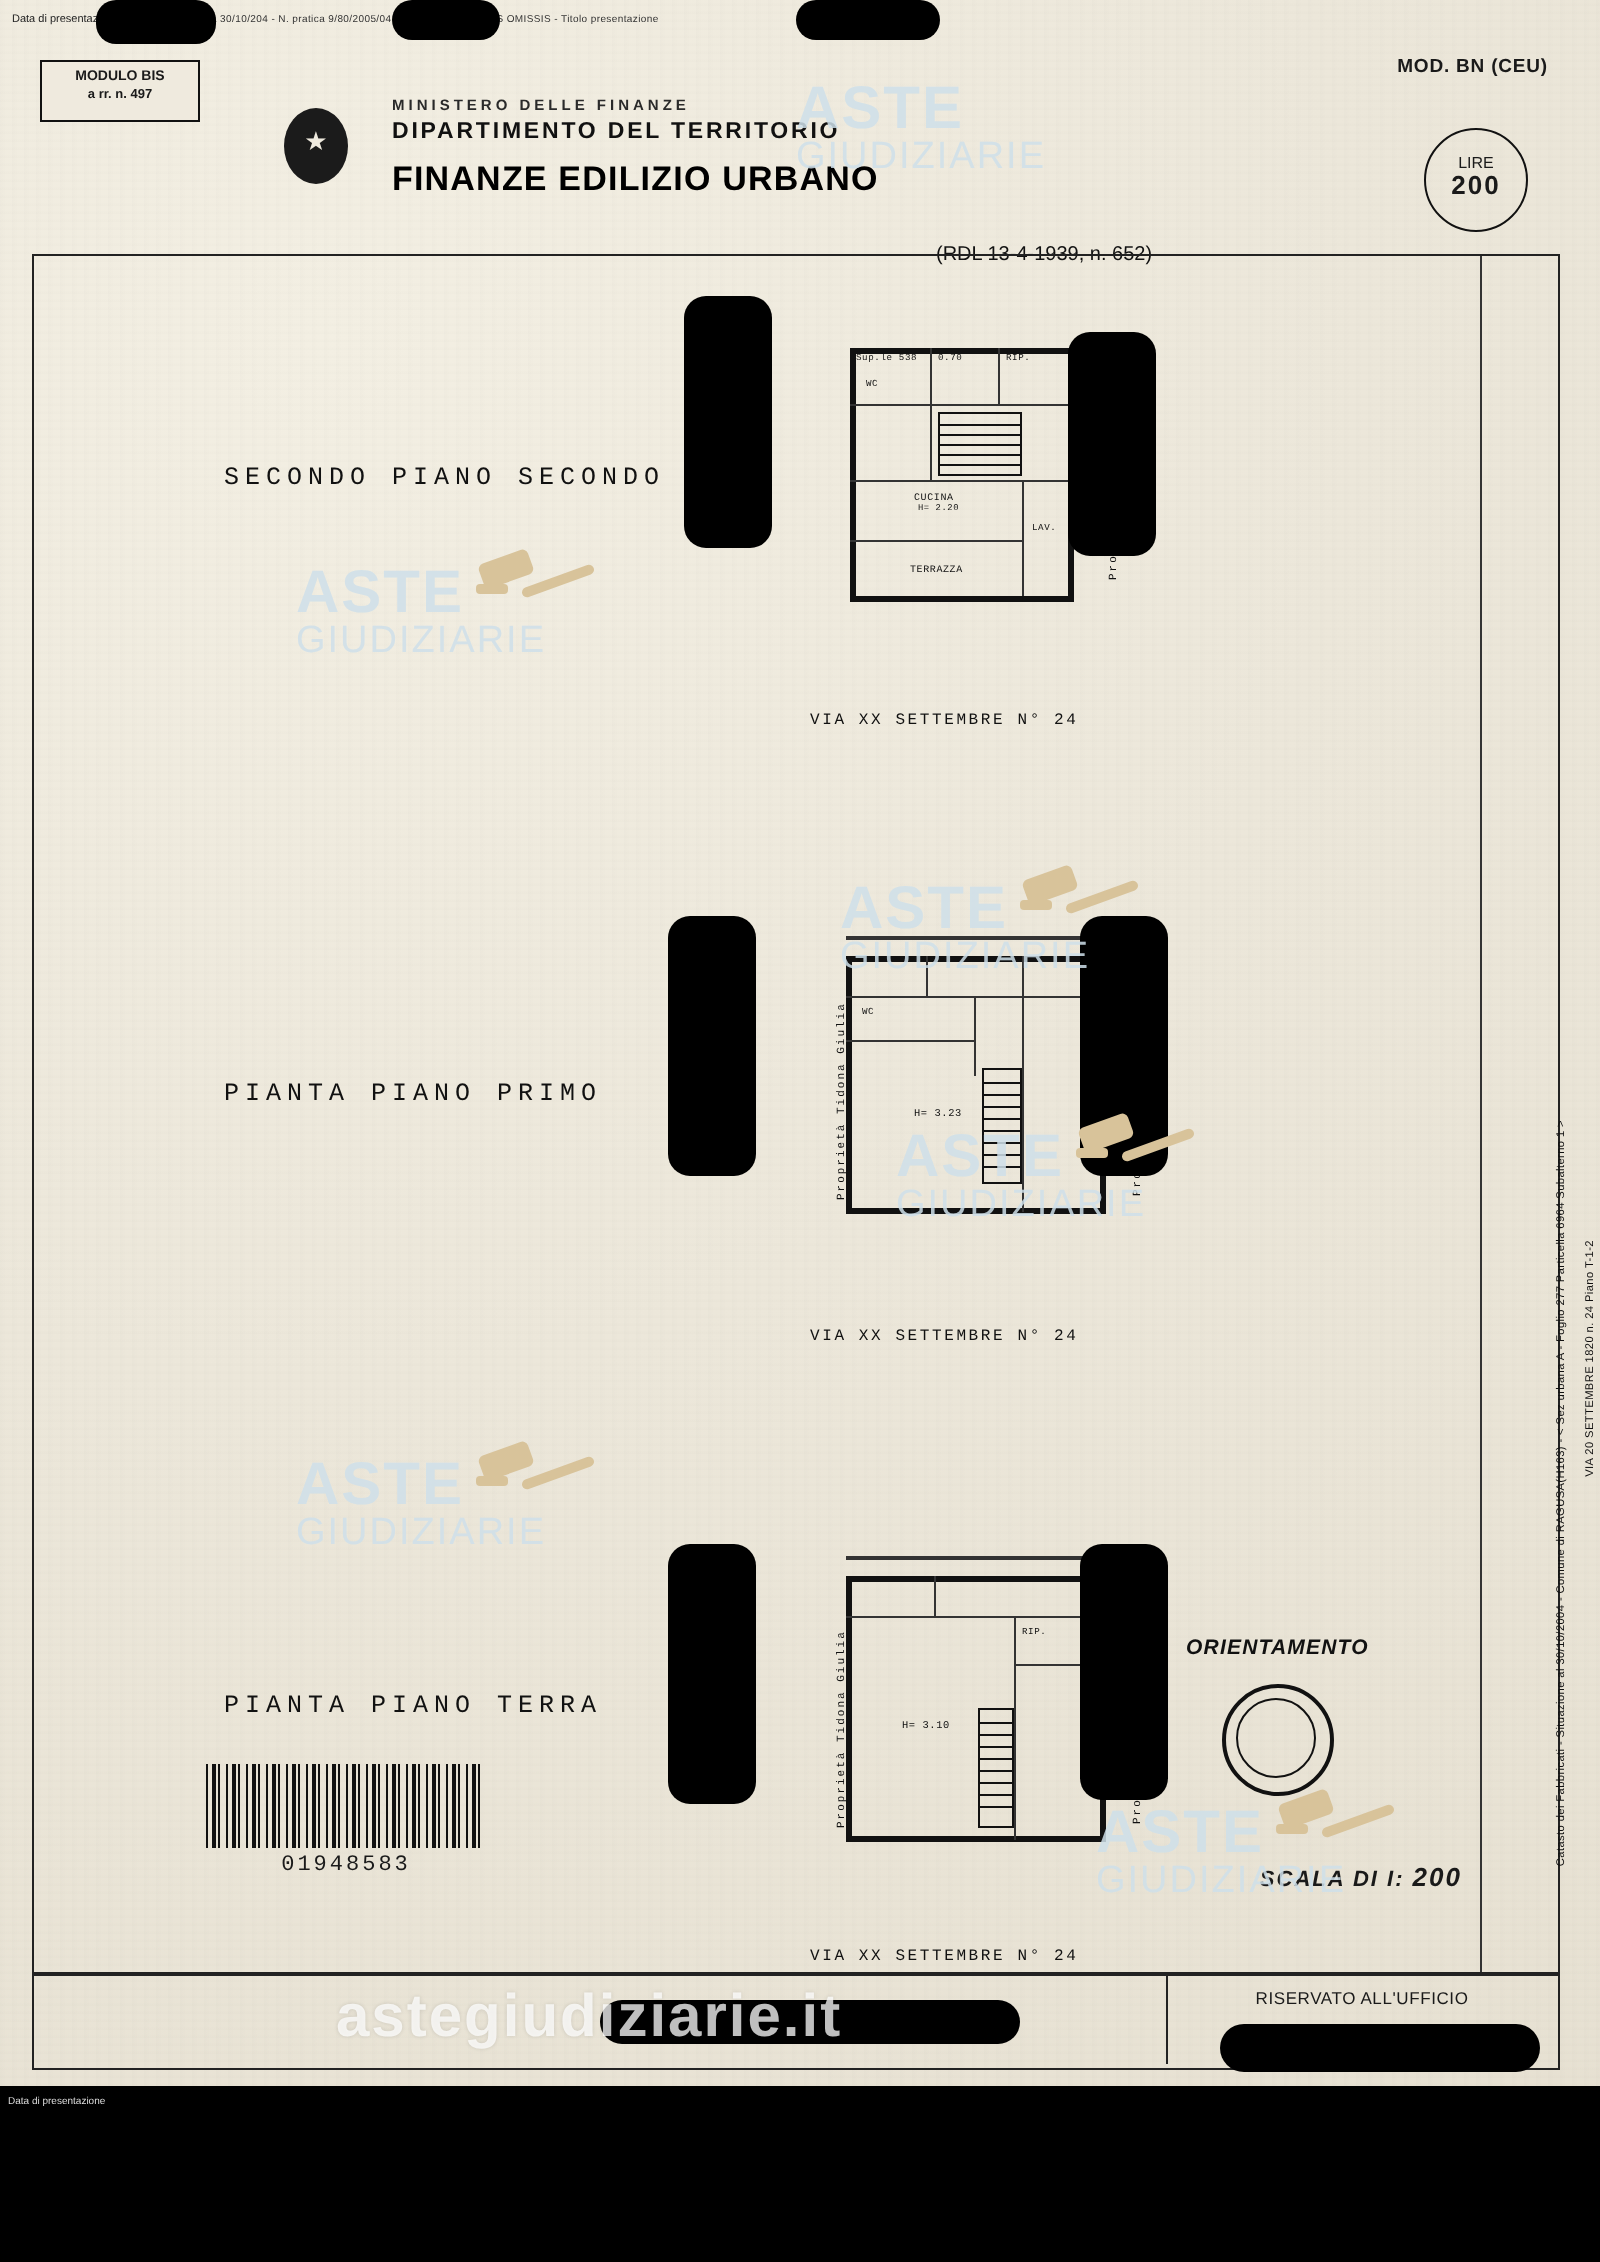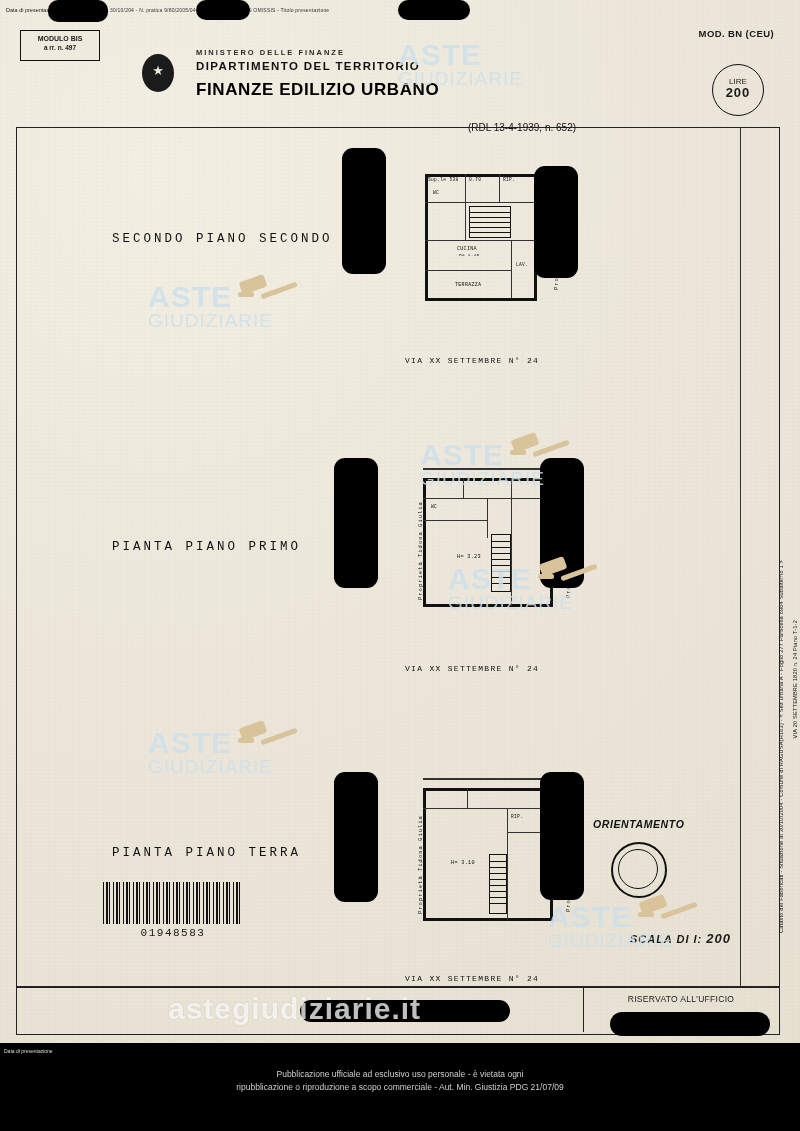--- a/index.html
+++ b/index.html
@@ -400,17 +400,13 @@
     </div>
   </div>
 
   <div class="redact" style="left:300px;top:1000px;width:210px;height:22px;border-radius:11px;"></div>
   <div class="redact" style="left:610px;top:1012px;width:160px;height:24px;border-radius:12px;"></div>
 
   <div class="wmbig">astegiudiziarie.it</div>
 
   <div class="footerblock"></div>
   <div class="botleft-text">Data di presentazione</div>
-  <div class="footnote">
-    <div>Pubblicazione ufficiale ad esclusivo uso personale - è vietata ogni</div>
-    <div>ripubblicazione o riproduzione a scopo commerciale - Aut. Min. Giustizia PDG 21/07/09</div>
-  </div>
 </div>
 
 </body></html>

